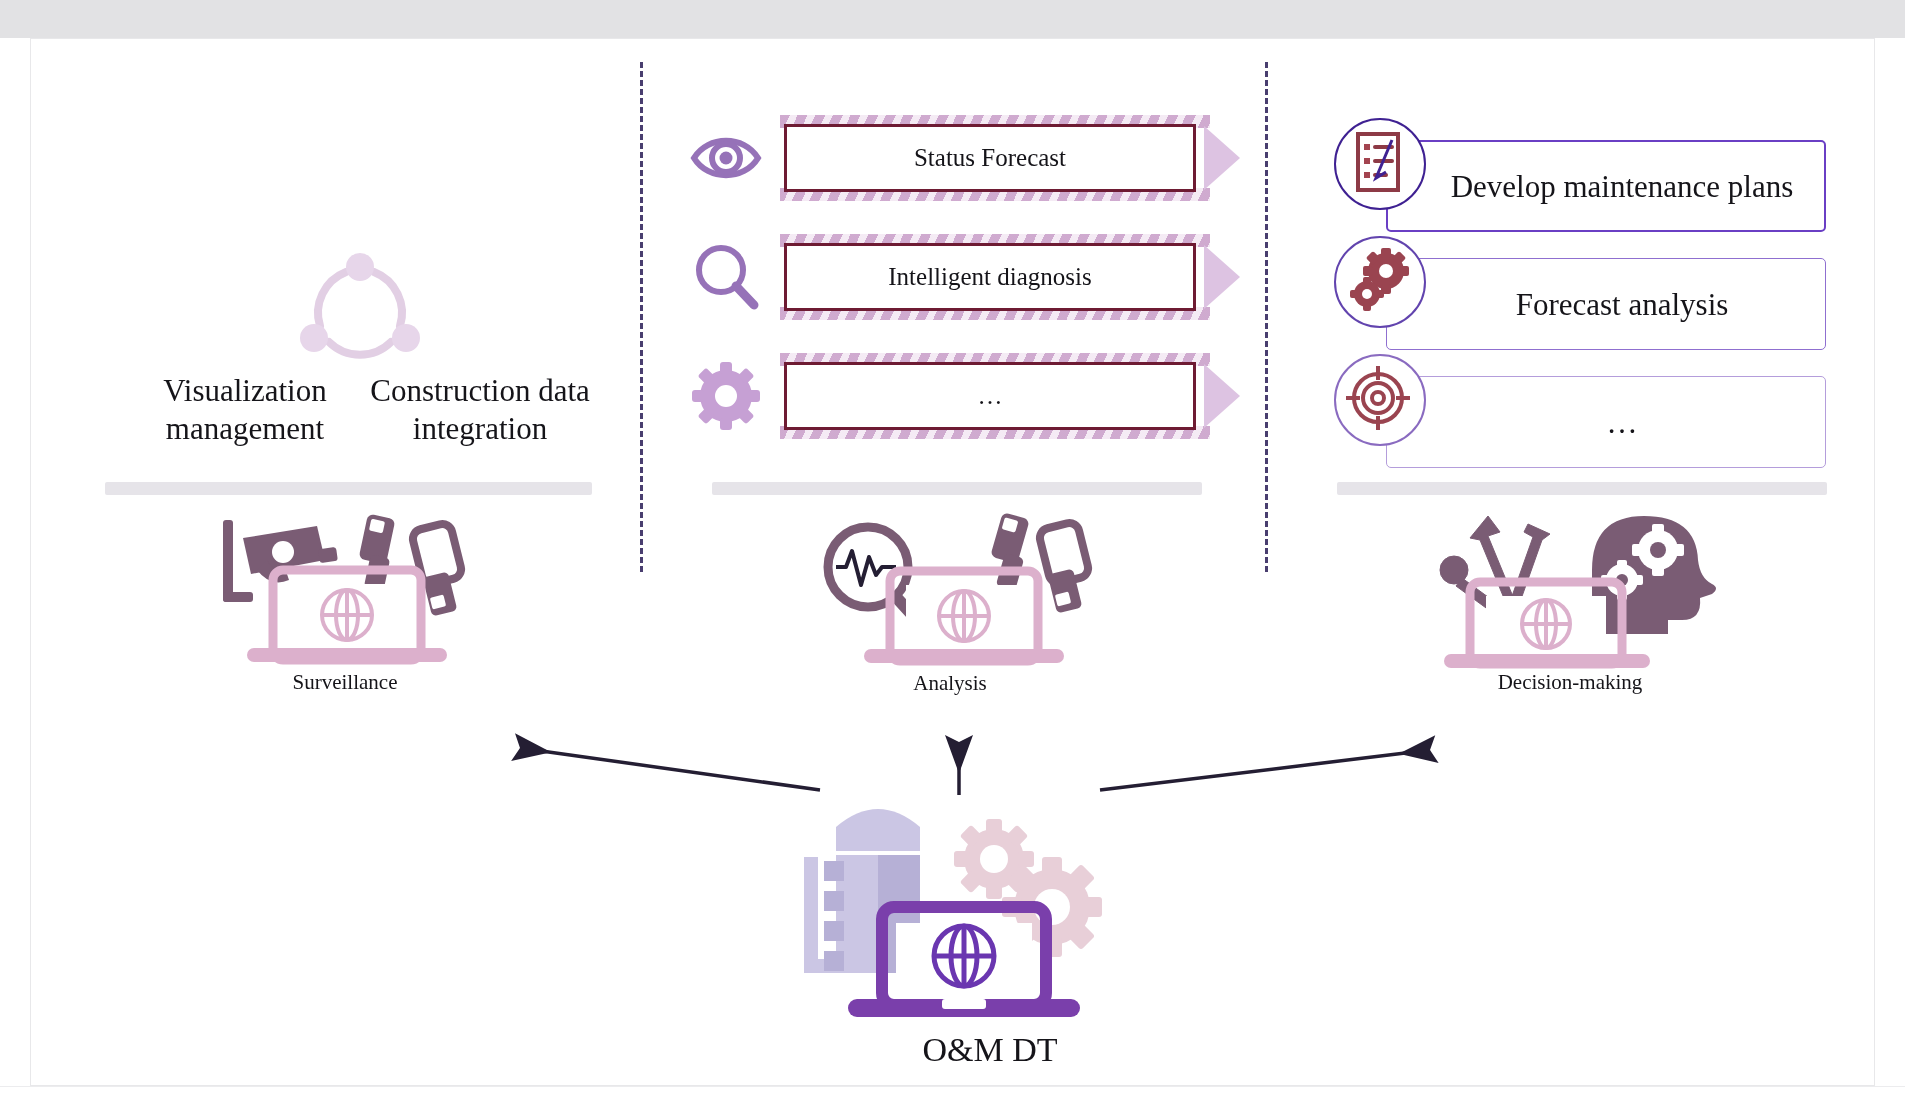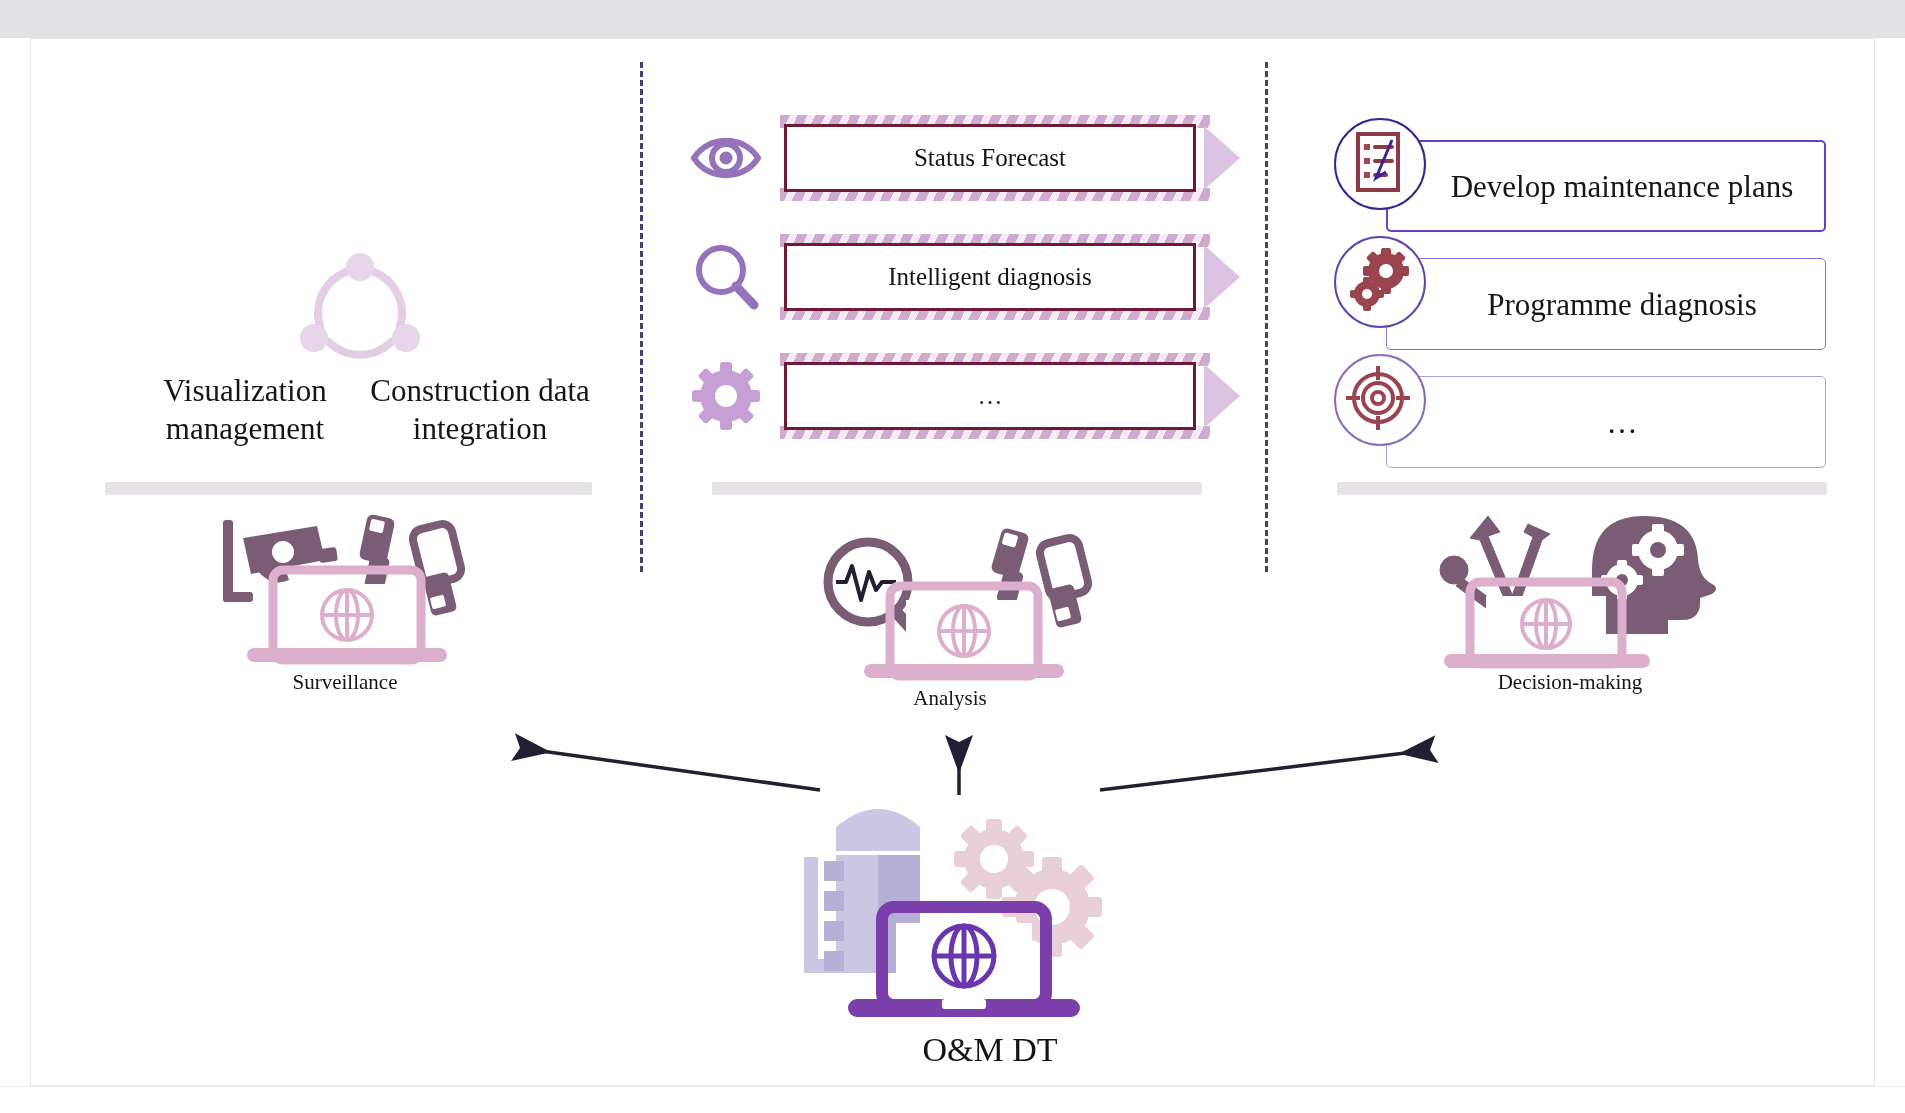--- a/index.html
+++ b/index.html
@@ -80,21 +80,21 @@
   .rb-light{border:1.4px solid #b49ddb;}
   .right-circle{position:absolute;left:4px;top:6px;width:88px;height:88px;border-radius:50%;background:#fff;}
   .rc-strong{border:2.6px solid #3f2192;}
   .rc-mid{border:2.1px solid #6244ae;}
   .rc-light{border:2px solid #8a6bc0;}
 
   
   .node{position:absolute;text-align:center;}
   .node .cap{font-size:21px;color:#151419;margin-top:2px;}
   #node-surv{left:195px;top:508px;width:300px;}
-  #node-anal{left:800px;top:524px;width:300px;}
+  #node-anal{left:800px;top:509px;width:300px;}
   #node-dec{left:1410px;top:508px;width:320px;}
   #node-omdt{left:790px;top:775px;width:400px;}
   #node-omdt .cap{font-size:34px;margin-top:6px;}
 
   svg{display:block;overflow:visible;}
   #arrows{position:absolute;left:0;top:0;width:1905px;height:1113px;pointer-events:none;}
 </style>
 </head>
 <body>
 
@@ -219,21 +219,21 @@
             <line x1="39" y1="41" x2="56" y2="41"></line>
             <line x1="39" y1="55" x2="50" y2="55"></line>
           </g>
           <path d="M56 20 L40 58 L50 52" fill="none" stroke="#3f2192" stroke-width="3"></path>
         </svg>
       </div>
     </div>
 
     <div class="right-row" id="right-row-1">
       <div class="right-box rb-mid">
-        <span>Programme diagnosis</span>
+        <span>Forecast analysis</span>
       </div>
       <div class="right-circle rc-mid">
         <svg width="84" height="84" viewBox="0 0 84 84">
           <g fill="#9a4450">
             <circle cx="50" cy="33" r="18"></circle>
             <rect x="45" y="10" width="10" height="10" rx="2"></rect>
             <rect x="45" y="46" width="10" height="10" rx="2"></rect>
             <rect x="27" y="28" width="10" height="10" rx="2"></rect>
             <rect x="63" y="28" width="10" height="10" rx="2"></rect>
             <rect x="32" y="15" width="10" height="10" rx="2" transform="rotate(-45 37 20)"></rect>

